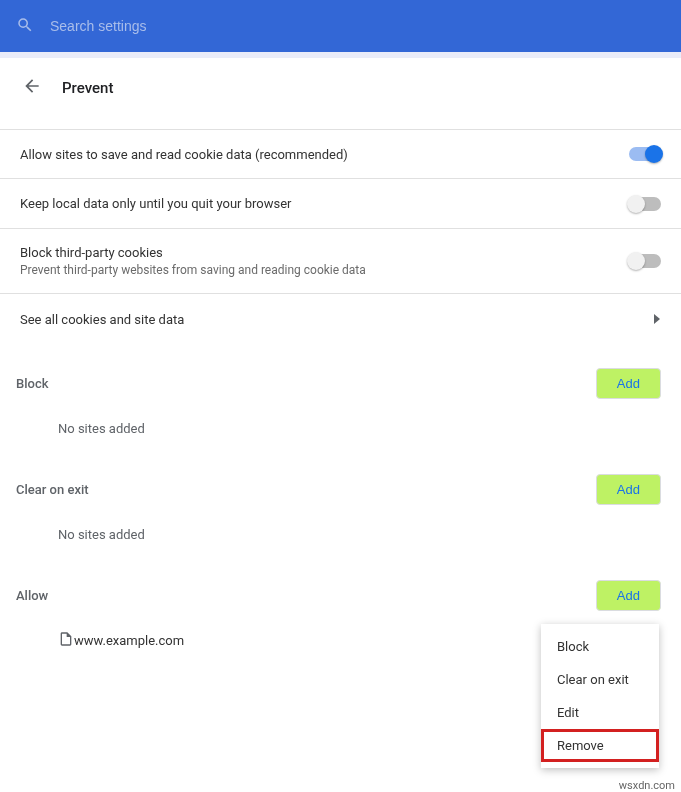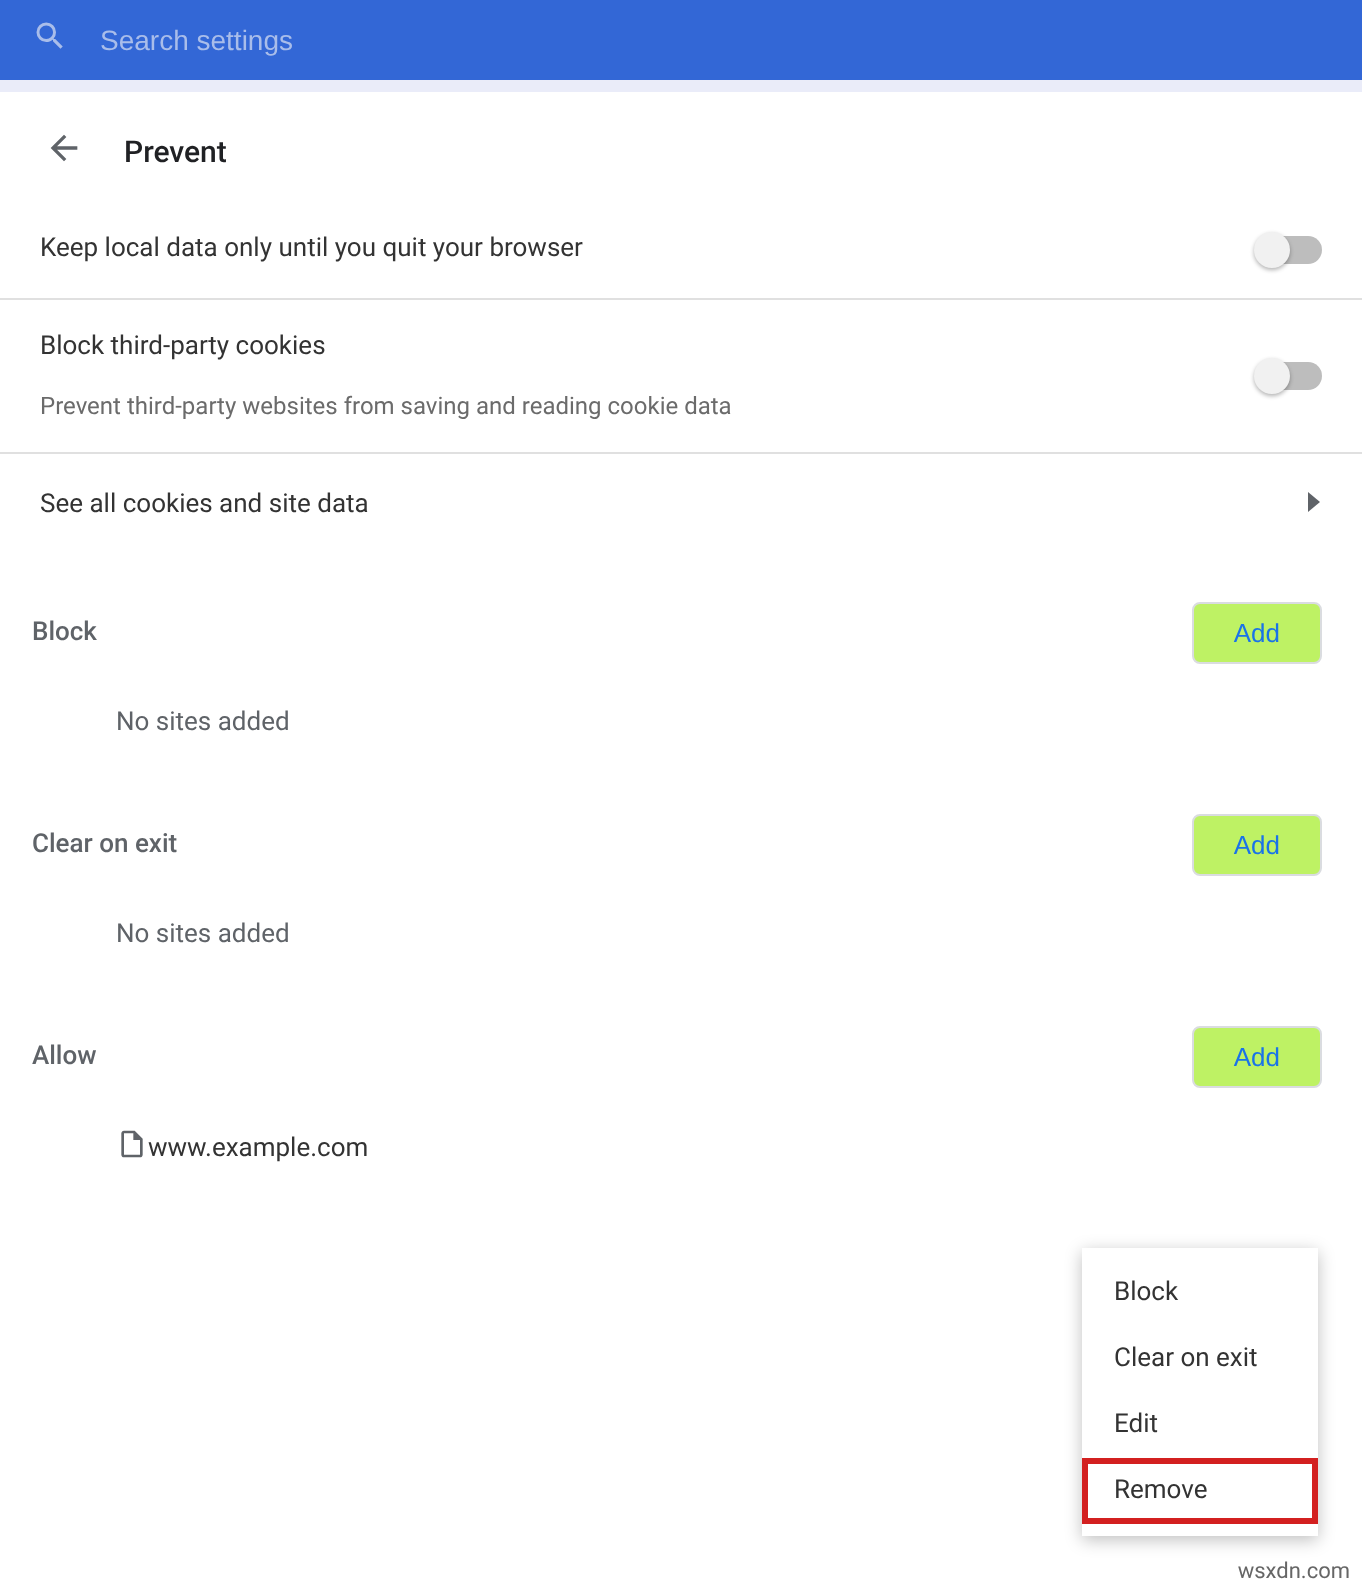--- a/index.html
+++ b/index.html
@@ -7,21 +7,21 @@
       font-family: 'Segoe UI', Roboto, Arial, sans-serif;
       font-size: 13px;
       color: #333;
       width: 681px;
       height: 792px;
       background: #fff;
       position: relative;
     }
     .search-bar {
       background: #3367d6;
-      height: 40px;
+      height: 52px;
       display: flex;
       align-items: center;
       padding: 0 16px;
       gap: 16px;
     }
     .search-bar svg { fill: #a9bdea; }
     .search-input {
       background: transparent;
       border: none;
       color: #fff;
@@ -49,21 +49,21 @@
       align-items: center;
       justify-content: space-between;
       padding: 16px 20px;
       border-bottom: 1px solid #e0e0e0;
       min-height: 50px;
     }
     .row.no-border { border-bottom: none; gap: 48px; }
     .row.first { border-top: 1px solid #e0e0e0; margin-top: 18px;}
     .row-text { flex: 1; }
     .row-label { font-size: 13px; color: #333; }
-    .row-sub { font-size: 12px; color: #6b6b6b; margin-top: 15px; }
+    .row-sub { font-size: 12px; color: #6b6b6b; margin-top: 3px; }
     .toggle {
       width: 32px; height: 14px;
       background: #bdbdbd;
       border-radius: 7px;
       position: relative;
       cursor: pointer;
     }
     .toggle::after {
       content: '';
       position: absolute;
@@ -143,20 +143,26 @@
   <span class="back">
     <svg width="20" height="20" viewBox="0 0 24 24">
         <path d="M20 11H7.83l5.59-5.59L12 4l-8 8 8 8 1.41-1.41L7.83 13H20v-2z"></path>
       </svg>
   </span>
   <span class="title">Prevent</span>
 </div>
 
 <div class="content">
 
+  <div class="row first">
+    <div class="row-text">
+      <div class="row-label">Allow sites to save and read cookie data (recommended)</div>
+    </div>
+    <div class="toggle on"></div>
+  </div>
 
   <div class="row">
     <div class="row-text">
       <div class="row-label">Keep local data only until you quit your browser</div>
     </div>
     <div class="toggle"></div>
   </div>
 
   <div class="row">
     <div class="row-text">

